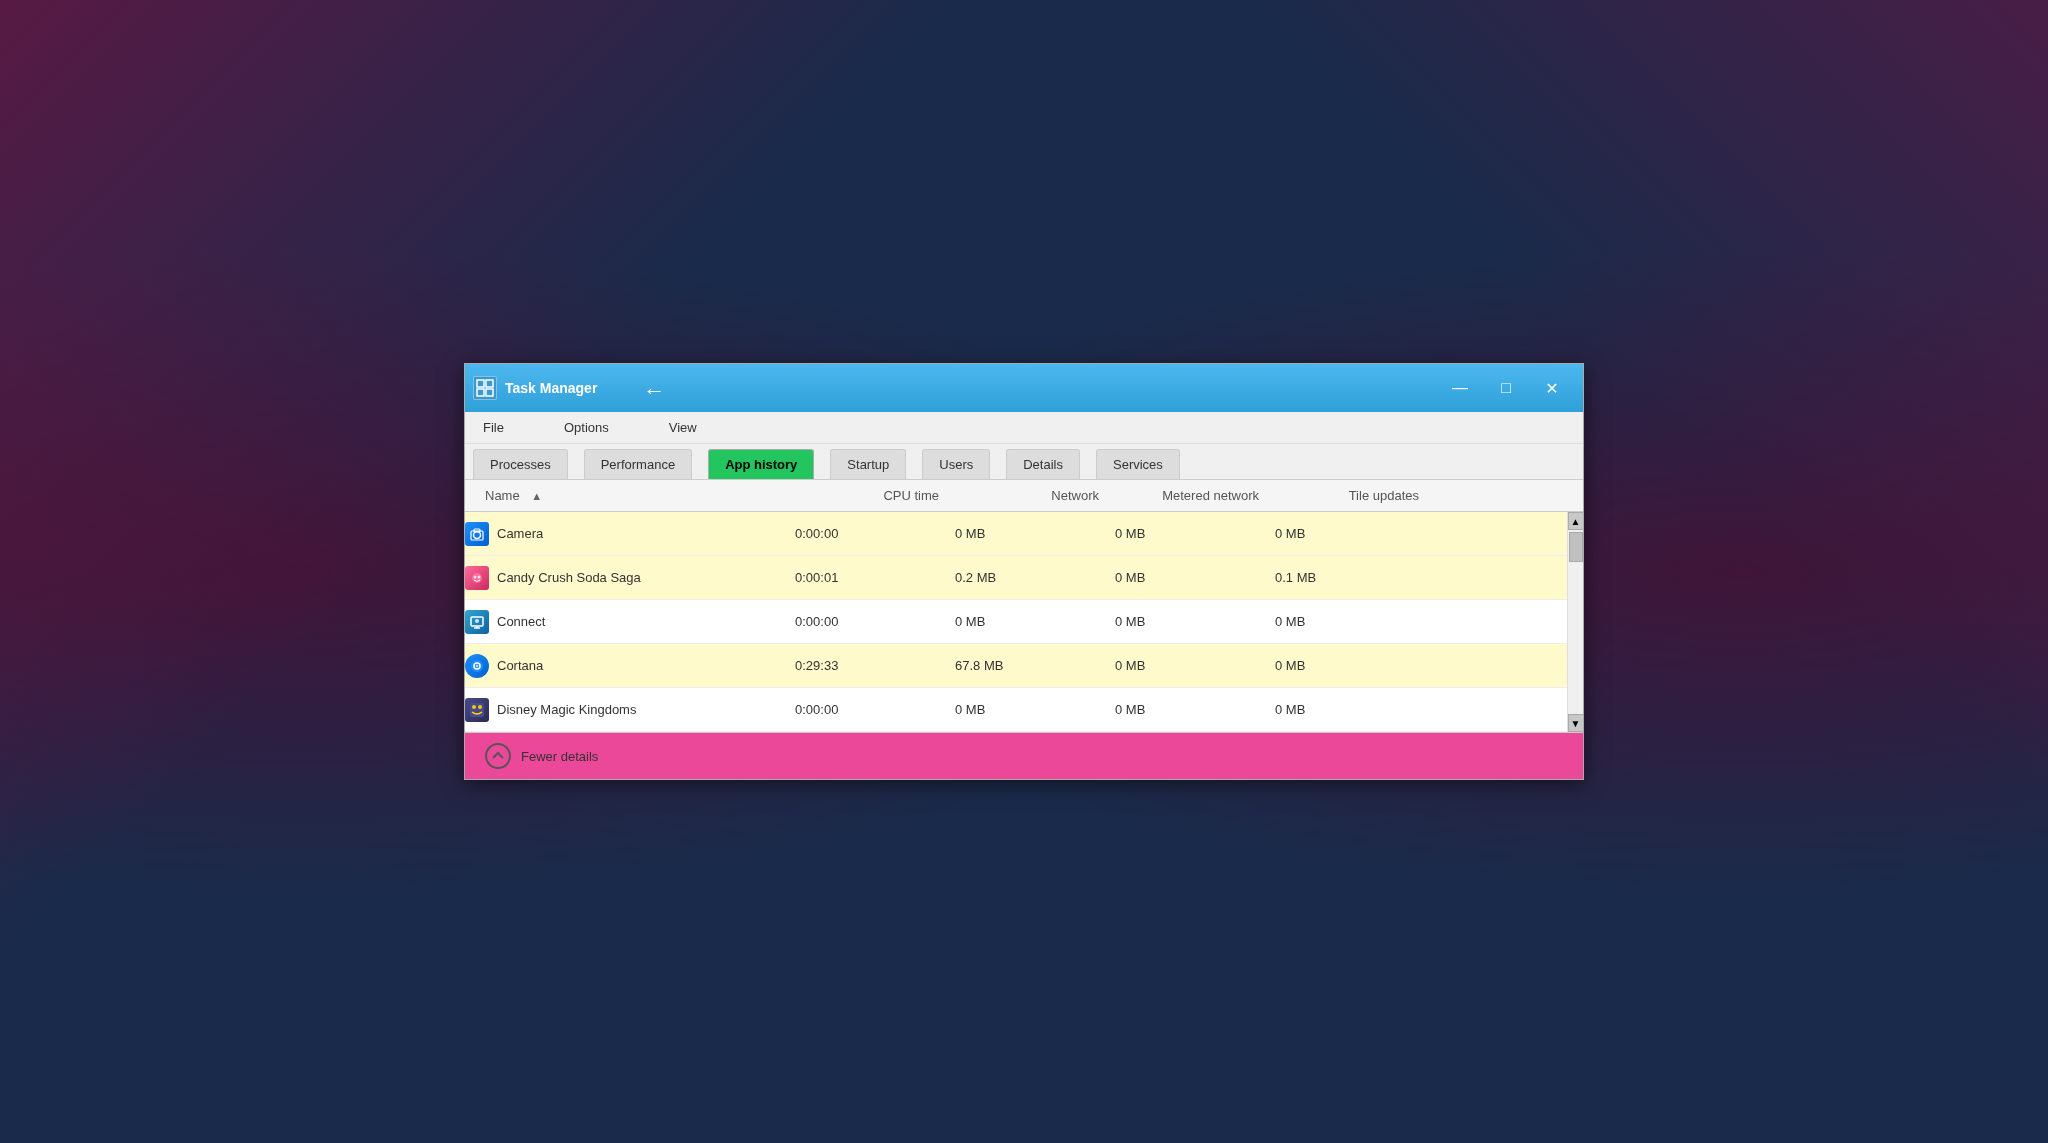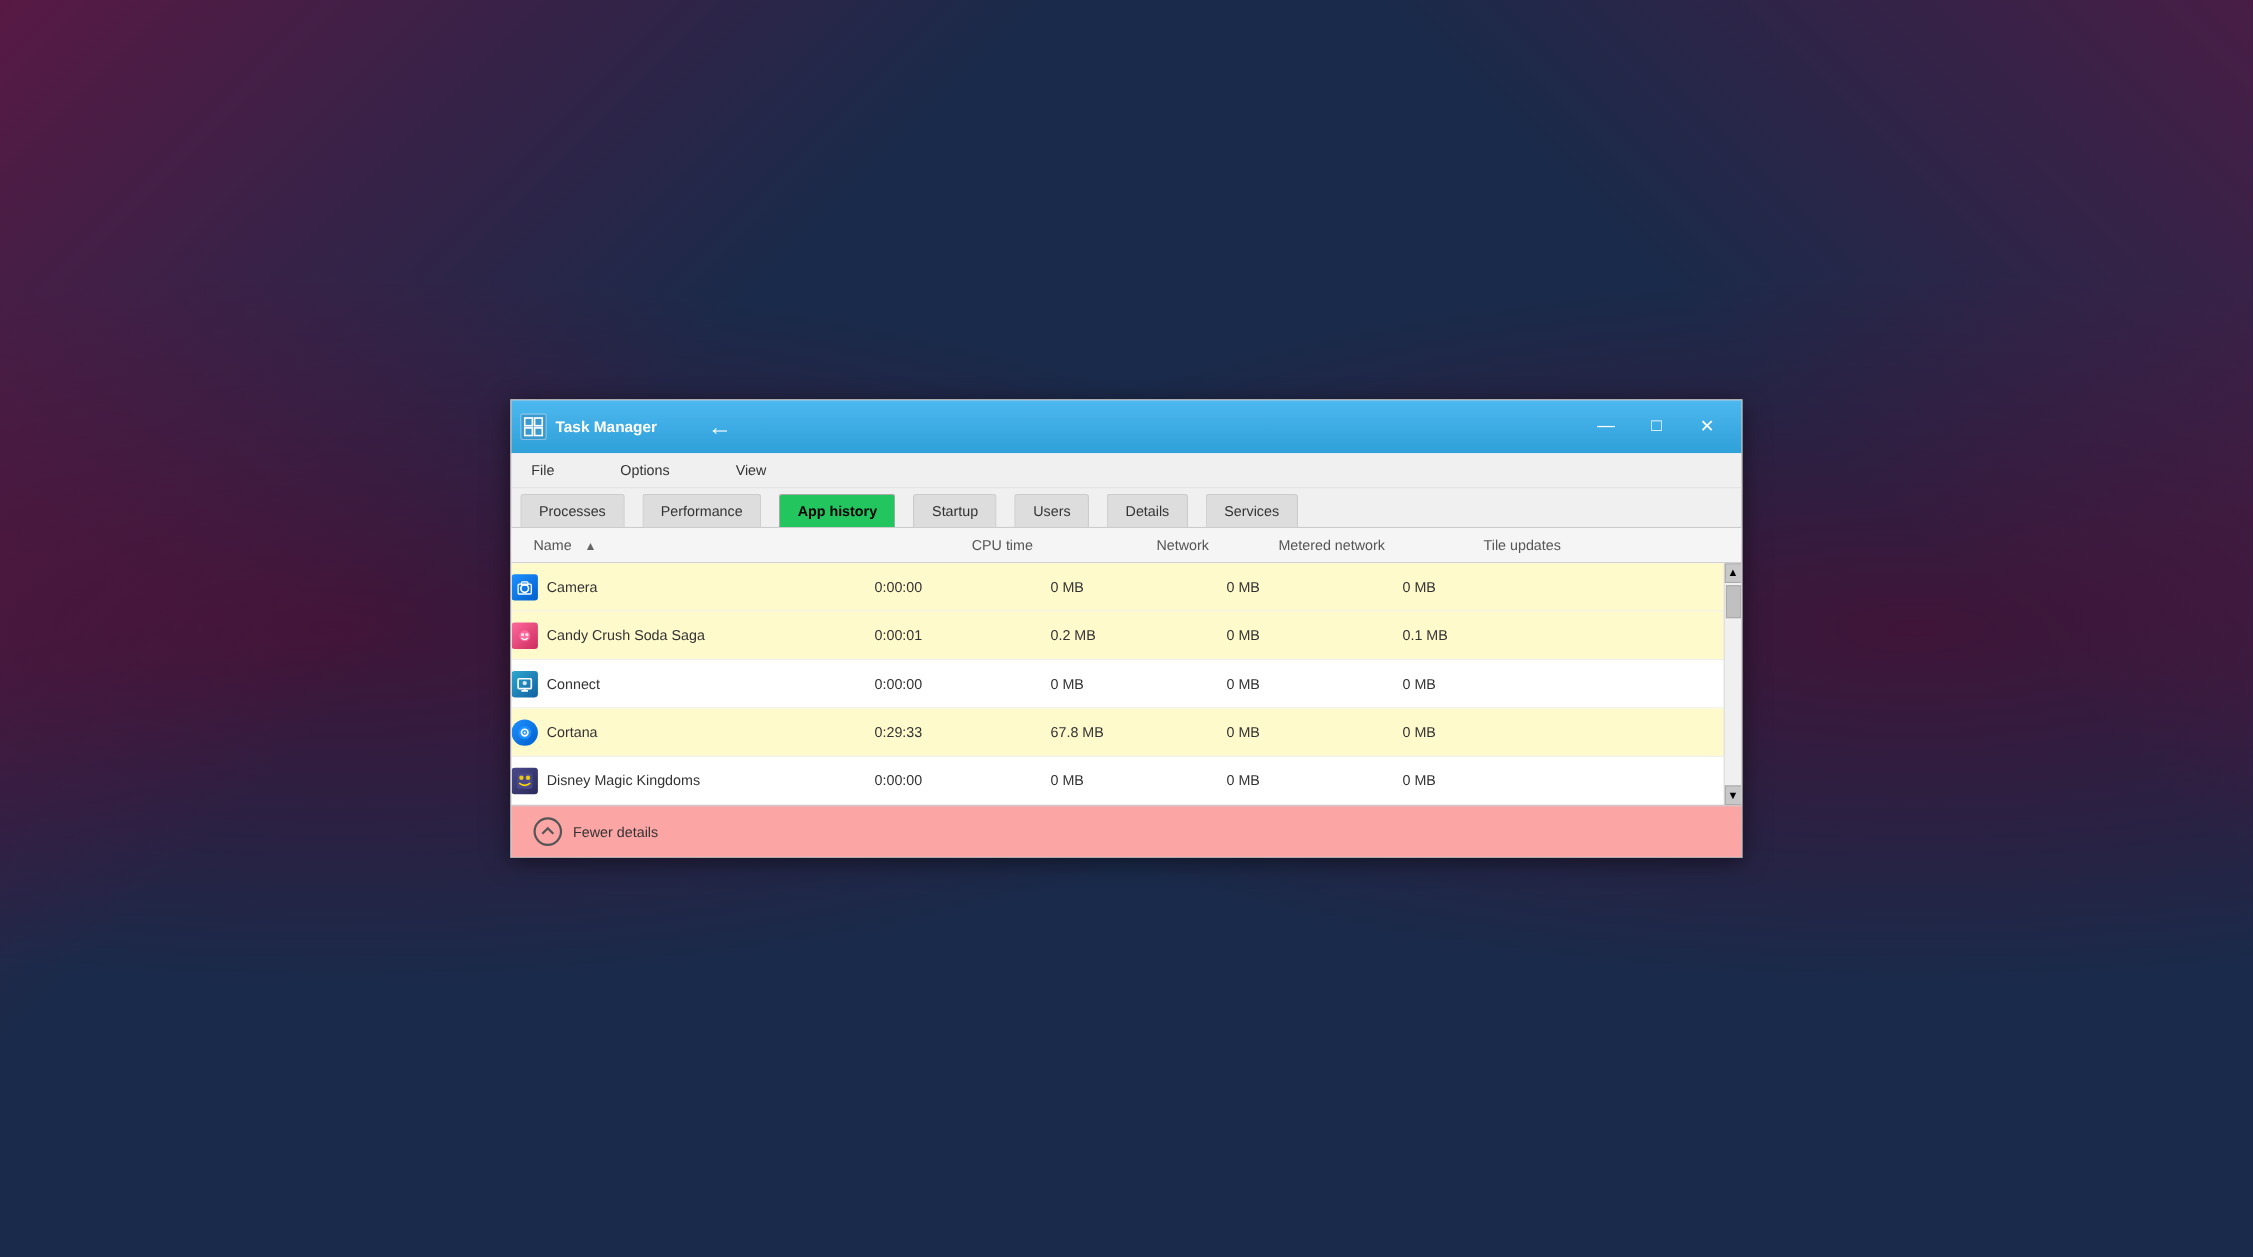--- a/index.html
+++ b/index.html
@@ -338,21 +338,21 @@
       background: #c0c0c0;
       border: 1px solid #aaa;
       margin: 2px 1px;
       cursor: pointer;
     }
 
     
     .footer {
       border-top: 1px solid #ccc;
       padding: 10px 20px;
-      background: #fca5a5;
+      background: #ec4899;
       display: flex;
       align-items: center;
       gap: 10px;
     }
 
     .fewer-details-icon {
       width: 26px;
       height: 26px;
       border-radius: 50%;
       border: 2px solid #555;

